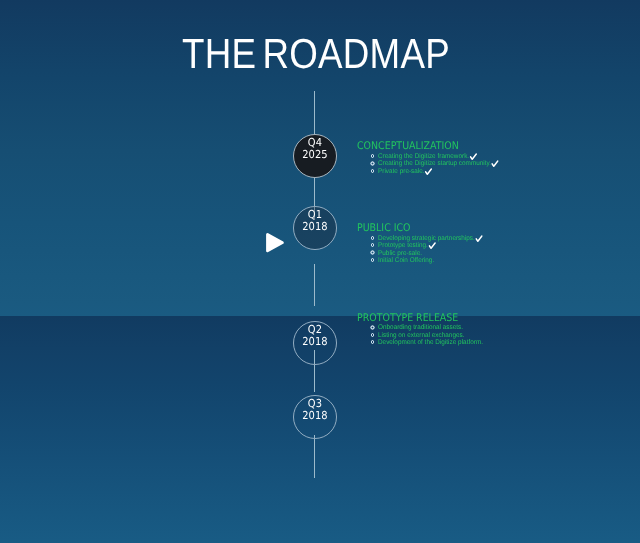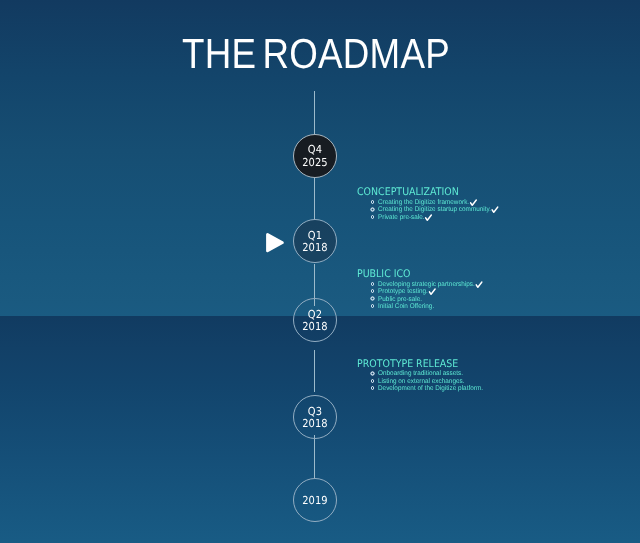--- a/index.html
+++ b/index.html
@@ -9,27 +9,27 @@
   .bg-top{position:absolute;left:0;right:0;top:0;height:316px;
           background:linear-gradient(180deg,#123A60 0%,#13456B 24.7%,#164E73 47.8%,#17547A 70.6%,#1A5A80 95.9%,#1A5B82 100%);}
   .bg-bot{position:absolute;left:0;right:0;top:316px;bottom:0;
           background:linear-gradient(180deg,#113B61 0%,#124067 14.1%,#12446C 29.5%,#154F78 62.6%,#185B84 98.7%,#185C85 100%);}
   .title{position:absolute;left:182px;top:33px;color:#ffffff;white-space:nowrap;
          font-family:"Liberation Sans",sans-serif;font-size:42px;font-weight:400;letter-spacing:0.3px;
          word-spacing:-5px;transform:scaleX(0.875) translateZ(0);transform-origin:left top;line-height:42px;}
   .spine{position:absolute;left:314px;width:1px;background:#9cbacb;}
   .node{position:absolute;left:292.9px;width:42px;height:40px;border-radius:50%;
         border:1px solid #92adc2;display:flex;flex-direction:column;
-        align-items:center;justify-content:center;color:#ffffff;box-sizing:content-box;
+        align-items:center;justify-content:flex-start;color:#ffffff;box-sizing:content-box;
         padding-top:2px;}
   .node.filled{background:#171C22;border-color:#A9B6BF;}
   .node.current{background:rgba(28,20,30,0.29);}
   .node .ln{display:block;transform:translateZ(0);font-family:"DejaVu Sans Condensed","DejaVu Sans",sans-serif;
             font-size:11px;line-height:12.3px;font-weight:400;}
-  .sec{position:absolute;left:357px;color:#5eead4;margin-top:46px;}
+  .sec{position:absolute;left:357px;color:#22c55e;}
   .sec .hd{font-family:"DejaVu Sans Condensed","DejaVu Sans",sans-serif;font-size:10.5px;
            font-weight:400;line-height:10.5px;white-space:nowrap;transform:translateZ(0);}
   .sec .items{margin-top:1.2px;}
   .it{position:relative;height:7.4px;white-space:nowrap;}
   .dot{position:absolute;left:13.2px;top:0.9px;width:4.4px;height:4.4px;border-radius:50%;background:radial-gradient(circle closest-side,rgba(255,255,255,0) 0%,rgba(255,255,255,0) 26%,rgba(206,225,238,0.95) 46%,rgba(206,225,238,0.95) 72%,rgba(206,225,238,0) 100%);}
   .txt{position:absolute;left:21.3px;top:0.1px;font-family:"Liberation Sans",sans-serif;
        font-size:6.8px;font-weight:400;line-height:7.4px;letter-spacing:0.02px;transform:scaleX(0.936) translateZ(0);transform-origin:left top;}
   .ck{display:inline-block;vertical-align:-1.6px;margin-left:0.6px;}
   .play{position:absolute;left:266.4px;top:231.6px;}
 </style>
@@ -45,34 +45,31 @@
   <div class="spine" style="top:263.8px;height:42.0px"></div>
   <div class="spine" style="top:349.8px;height:42.5px"></div>
   <div class="spine" style="top:435.3px;height:42.7px"></div>
   <svg class="play" width="20" height="22" viewBox="0 0 20 22">
     <path d="M2.2 1.3 L17.2 9.6 a1.3 1.3 0 0 1 0 2.2 L2.2 20.1 a1.4 1.4 0 0 1 -2.1 -1.2 V2.5 a1.4 1.4 0 0 1 2.1 -1.2 Z" fill="#ffffff"></path>
   </svg>
   <div class="node filled" style="top:133.5px">
       <span class="ln">Q4</span>
       <span class="ln">2025</span>
   </div>
-  <div class="node current" style="top:219px">
+  <div class="node current" style="top:206px">
       <span class="ln">Q1</span>
       <span class="ln">2018</span>
   </div>
-  <div class="node" style="top:298px">
+  <div class="node" style="top:321px">
       <span class="ln">Q2</span>
       <span class="ln">2018</span>
   </div>
   <div class="node" style="top:395px">
       <span class="ln">Q3</span>
       <span class="ln">2018</span>
-  </div>
-  <div class="node" style="top:478px">
-      <span class="ln">2019</span>
   </div>
   <div class="sec" style="top:141.2px">
     <div class="hd">CONCEPTUALIZATION</div>
     <div class="items">
       <div class="it">
           <span class="dot"></span>
           <span class="txt"><span>Creating the Digitize framework.</span><svg class="ck" width="7.8" height="7" viewBox="0 0 39 35">
               <path d="M4 19 L13.5 31 L35 5" fill="none" stroke="#ffffff" stroke-width="8" stroke-linecap="round" stroke-linejoin="round"></path>
             </svg></span>
         </div>

